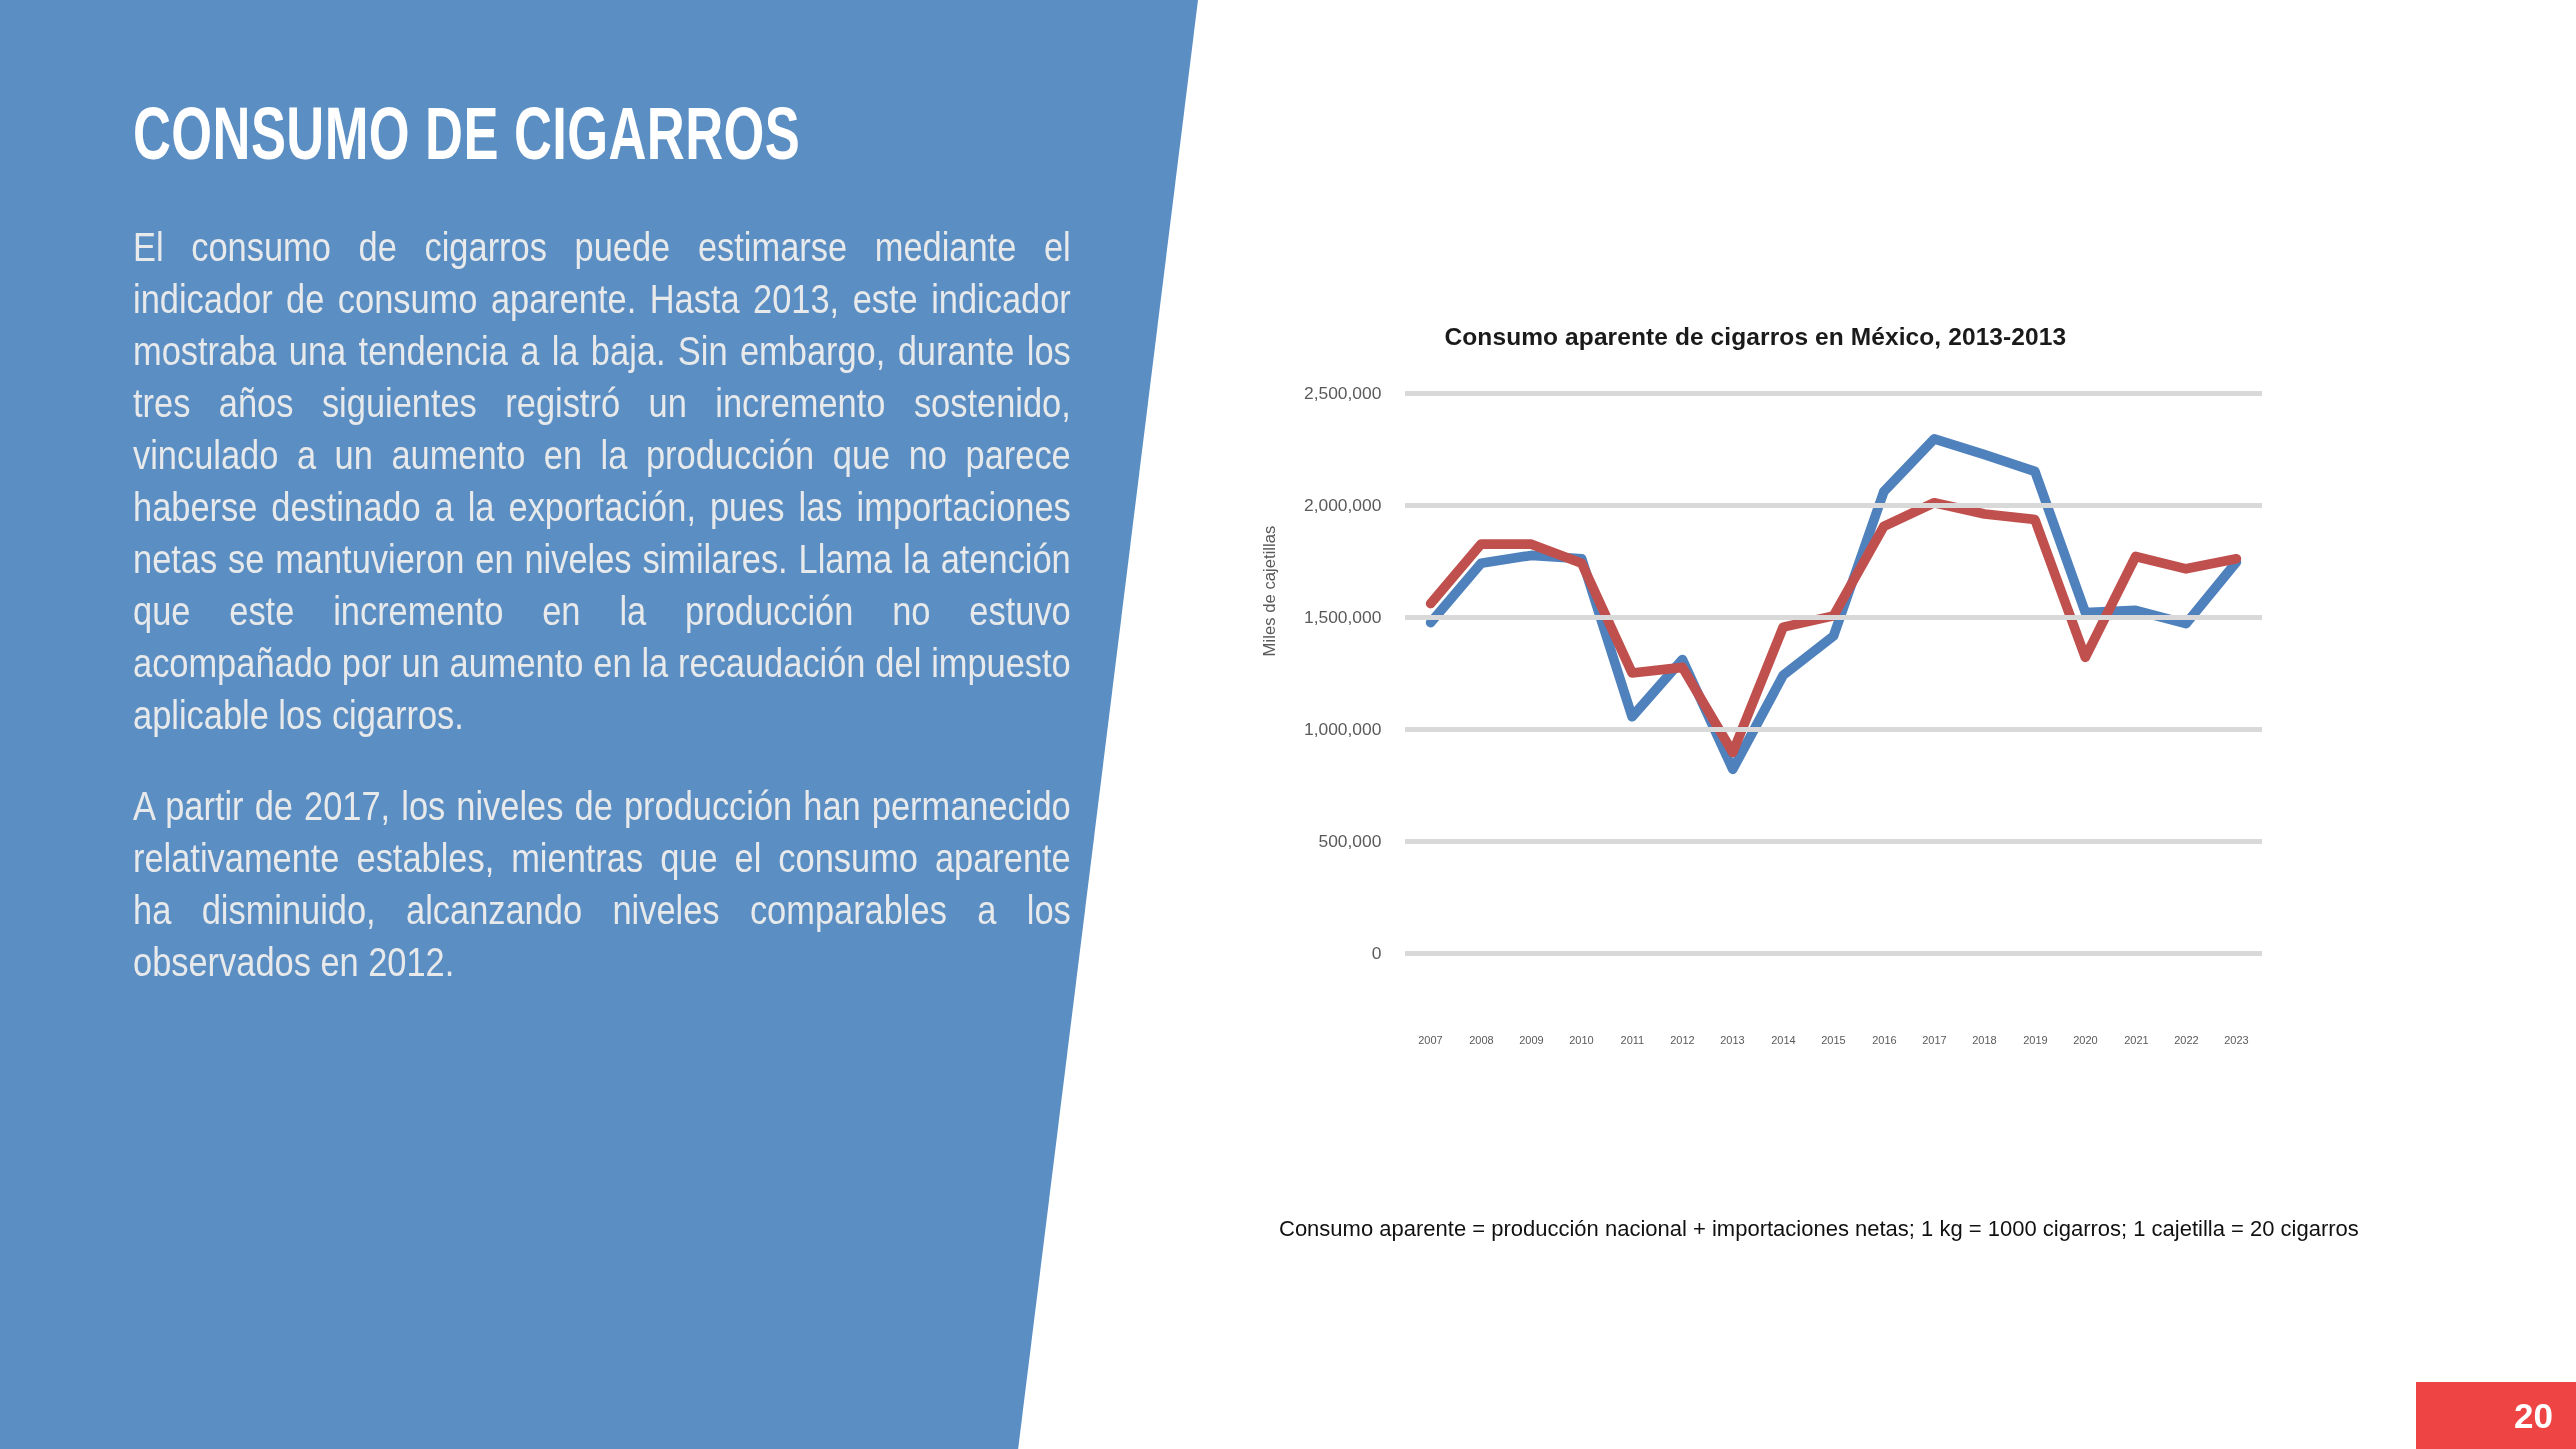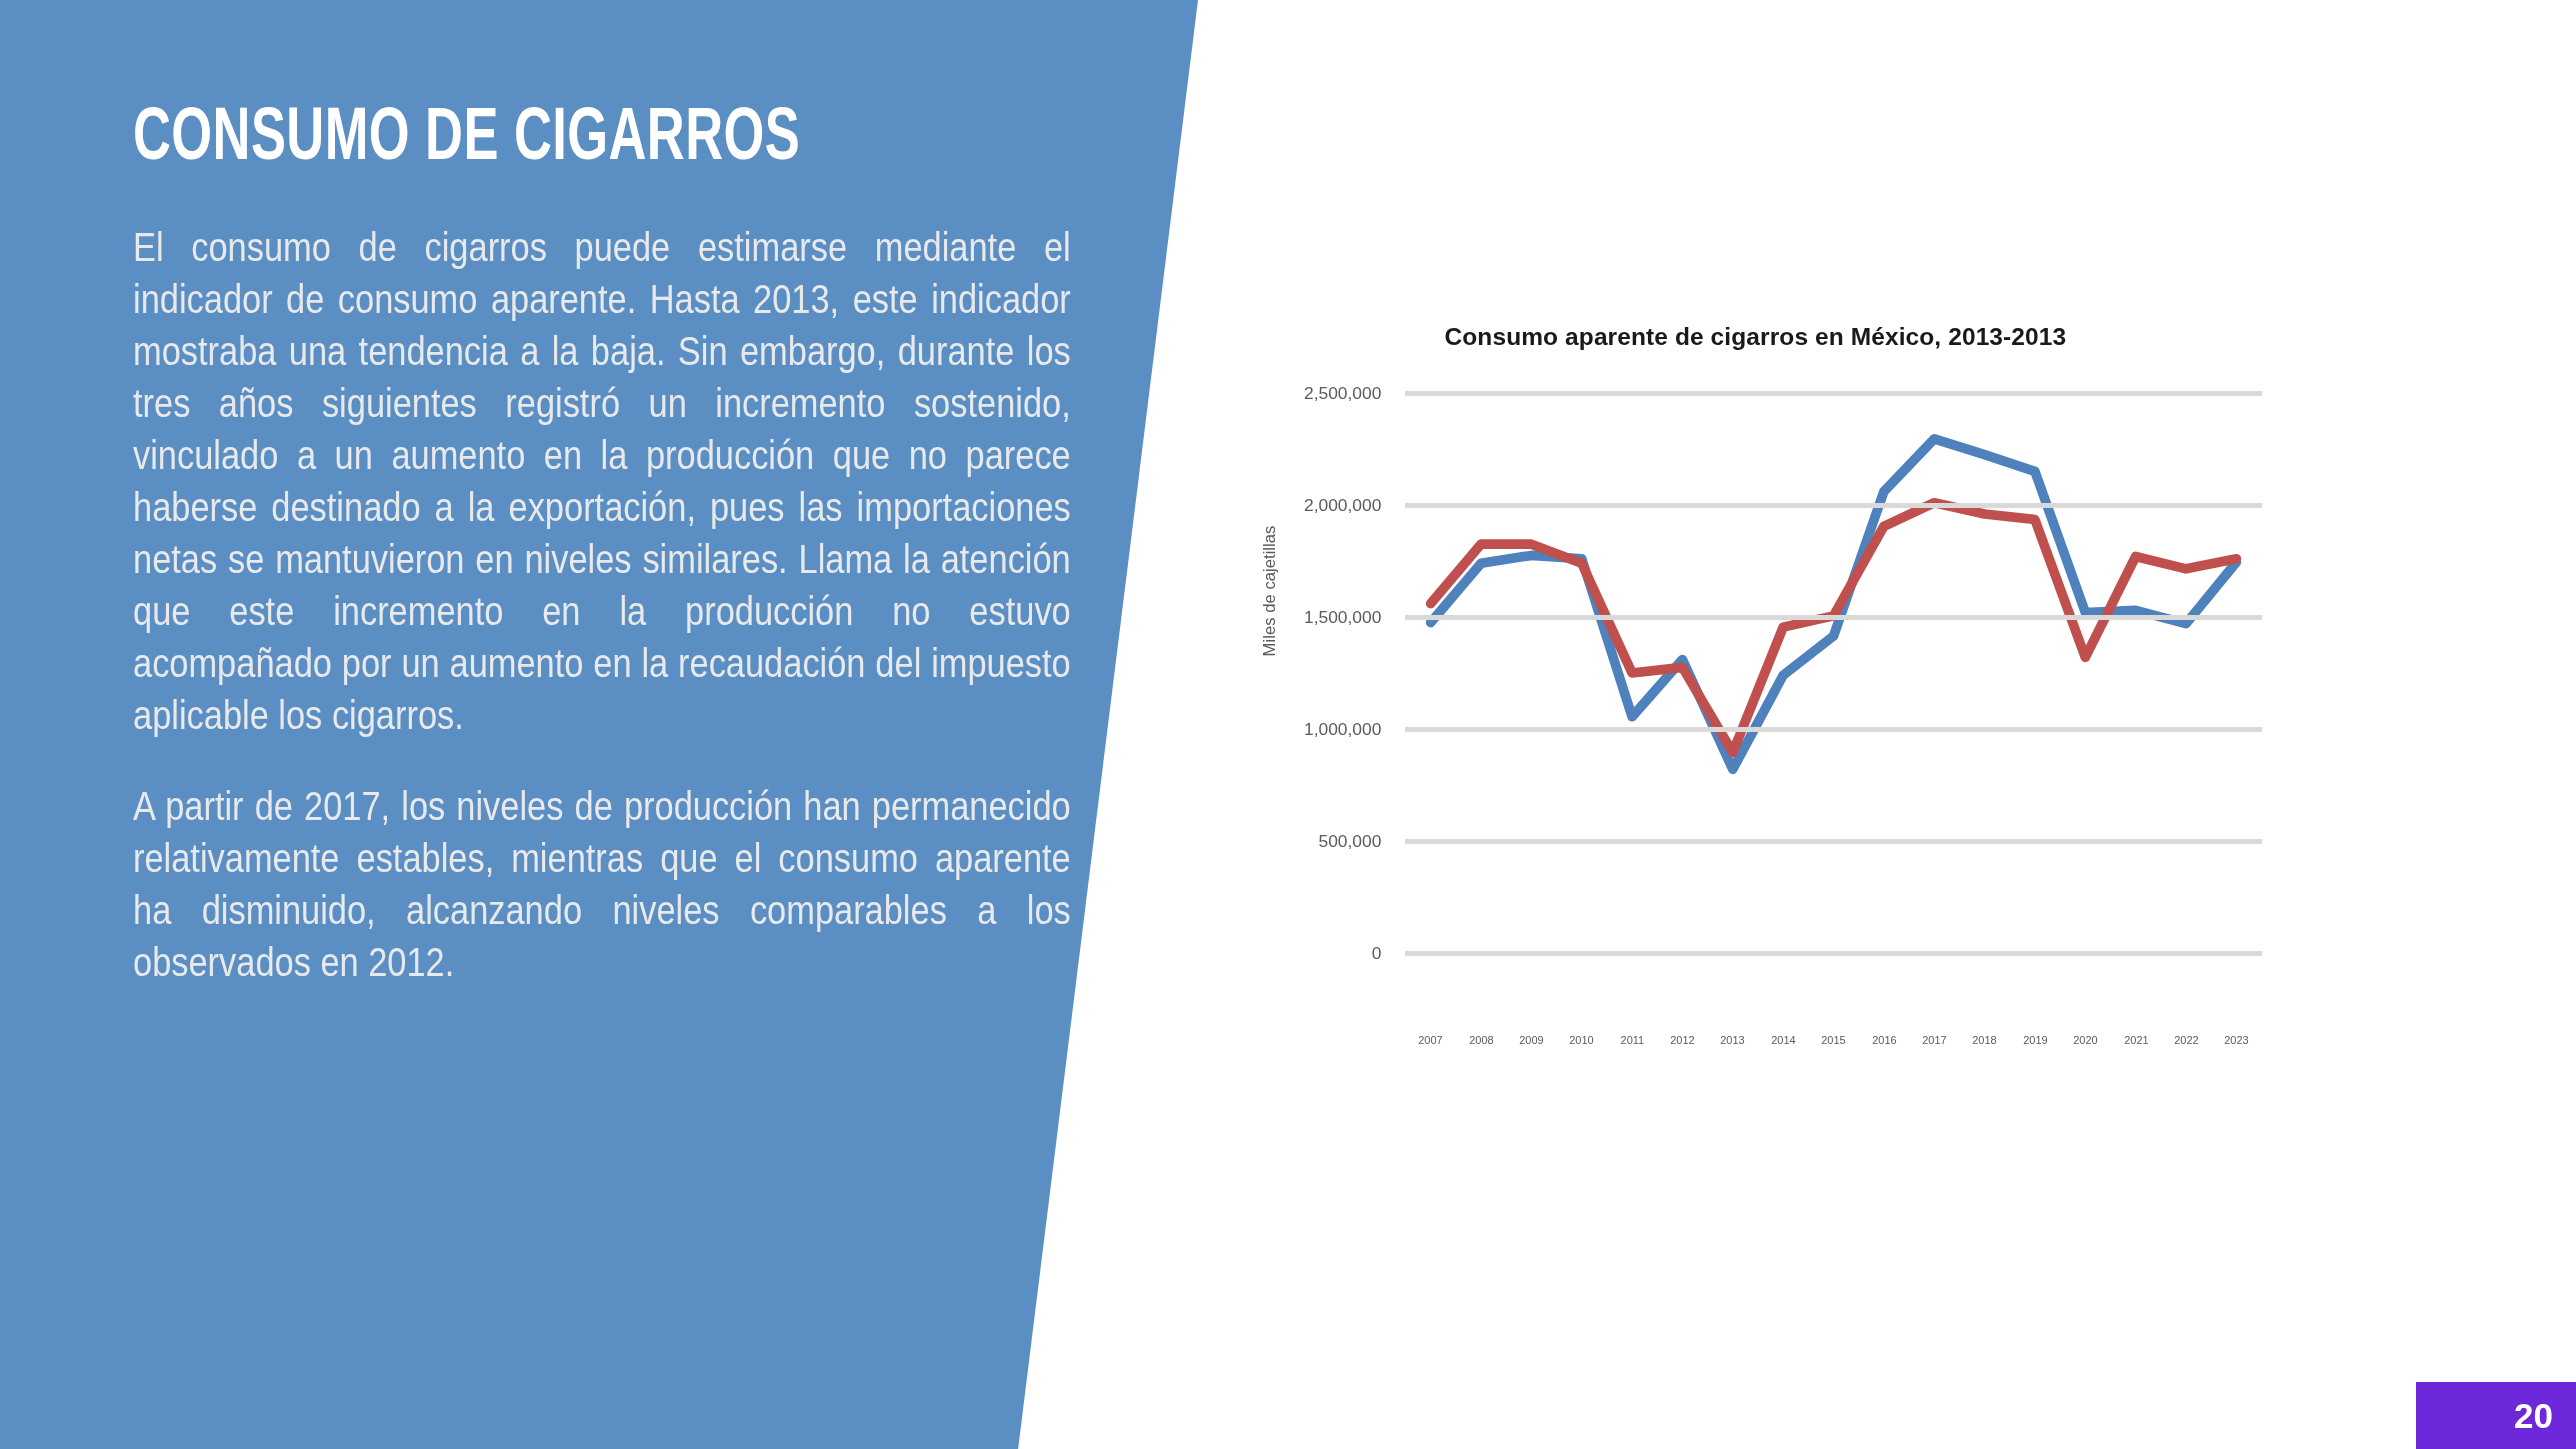--- a/index.html
+++ b/index.html
@@ -108,21 +108,21 @@
     white-space:pre-line;
   }
   .source{
     position:absolute;left:55px;top:1278px;width:644px;
     font-size:22px;line-height:1.33;color:#111;
     font-family:"Liberation Sans Narrow","Liberation Sans",sans-serif;
   }
 
   .page-badge{
     position:absolute;right:0;bottom:0;width:160px;height:68px;
-    background:#6d28d9;
+    background:#ef4444;
     color:#ffffff;
     display:flex;align-items:center;justify-content:flex-end;
     padding-right:23px;box-sizing:border-box;
     font-size:35px;font-weight:bold;
     font-family:"Liberation Sans Narrow","Liberation Sans",sans-serif;
   }
 </style>
 </head>
 <body>
 
@@ -172,19 +172,20 @@
           <div class="xtick" style="left: 529px;">2017</div>
           <div class="xtick" style="left: 579px;">2018</div>
           <div class="xtick" style="left: 630px;">2019</div>
           <div class="xtick" style="left: 680px;">2020</div>
           <div class="xtick" style="left: 731px;">2021</div>
           <div class="xtick" style="left: 781px;">2022</div>
           <div class="xtick" style="left: 831px;">2023</div>
         </div>
     </div>
 
+    <div class="footnote">Consumo aparente = producción nacional + importaciones netas; 1 kg = 1000 cigarros; 1 cajetilla = 20 cigarros</div>
 
     <div class="page-badge">
       <span>20</span>
     </div>
   </div>
 </div>
 
 
 </body></html>

